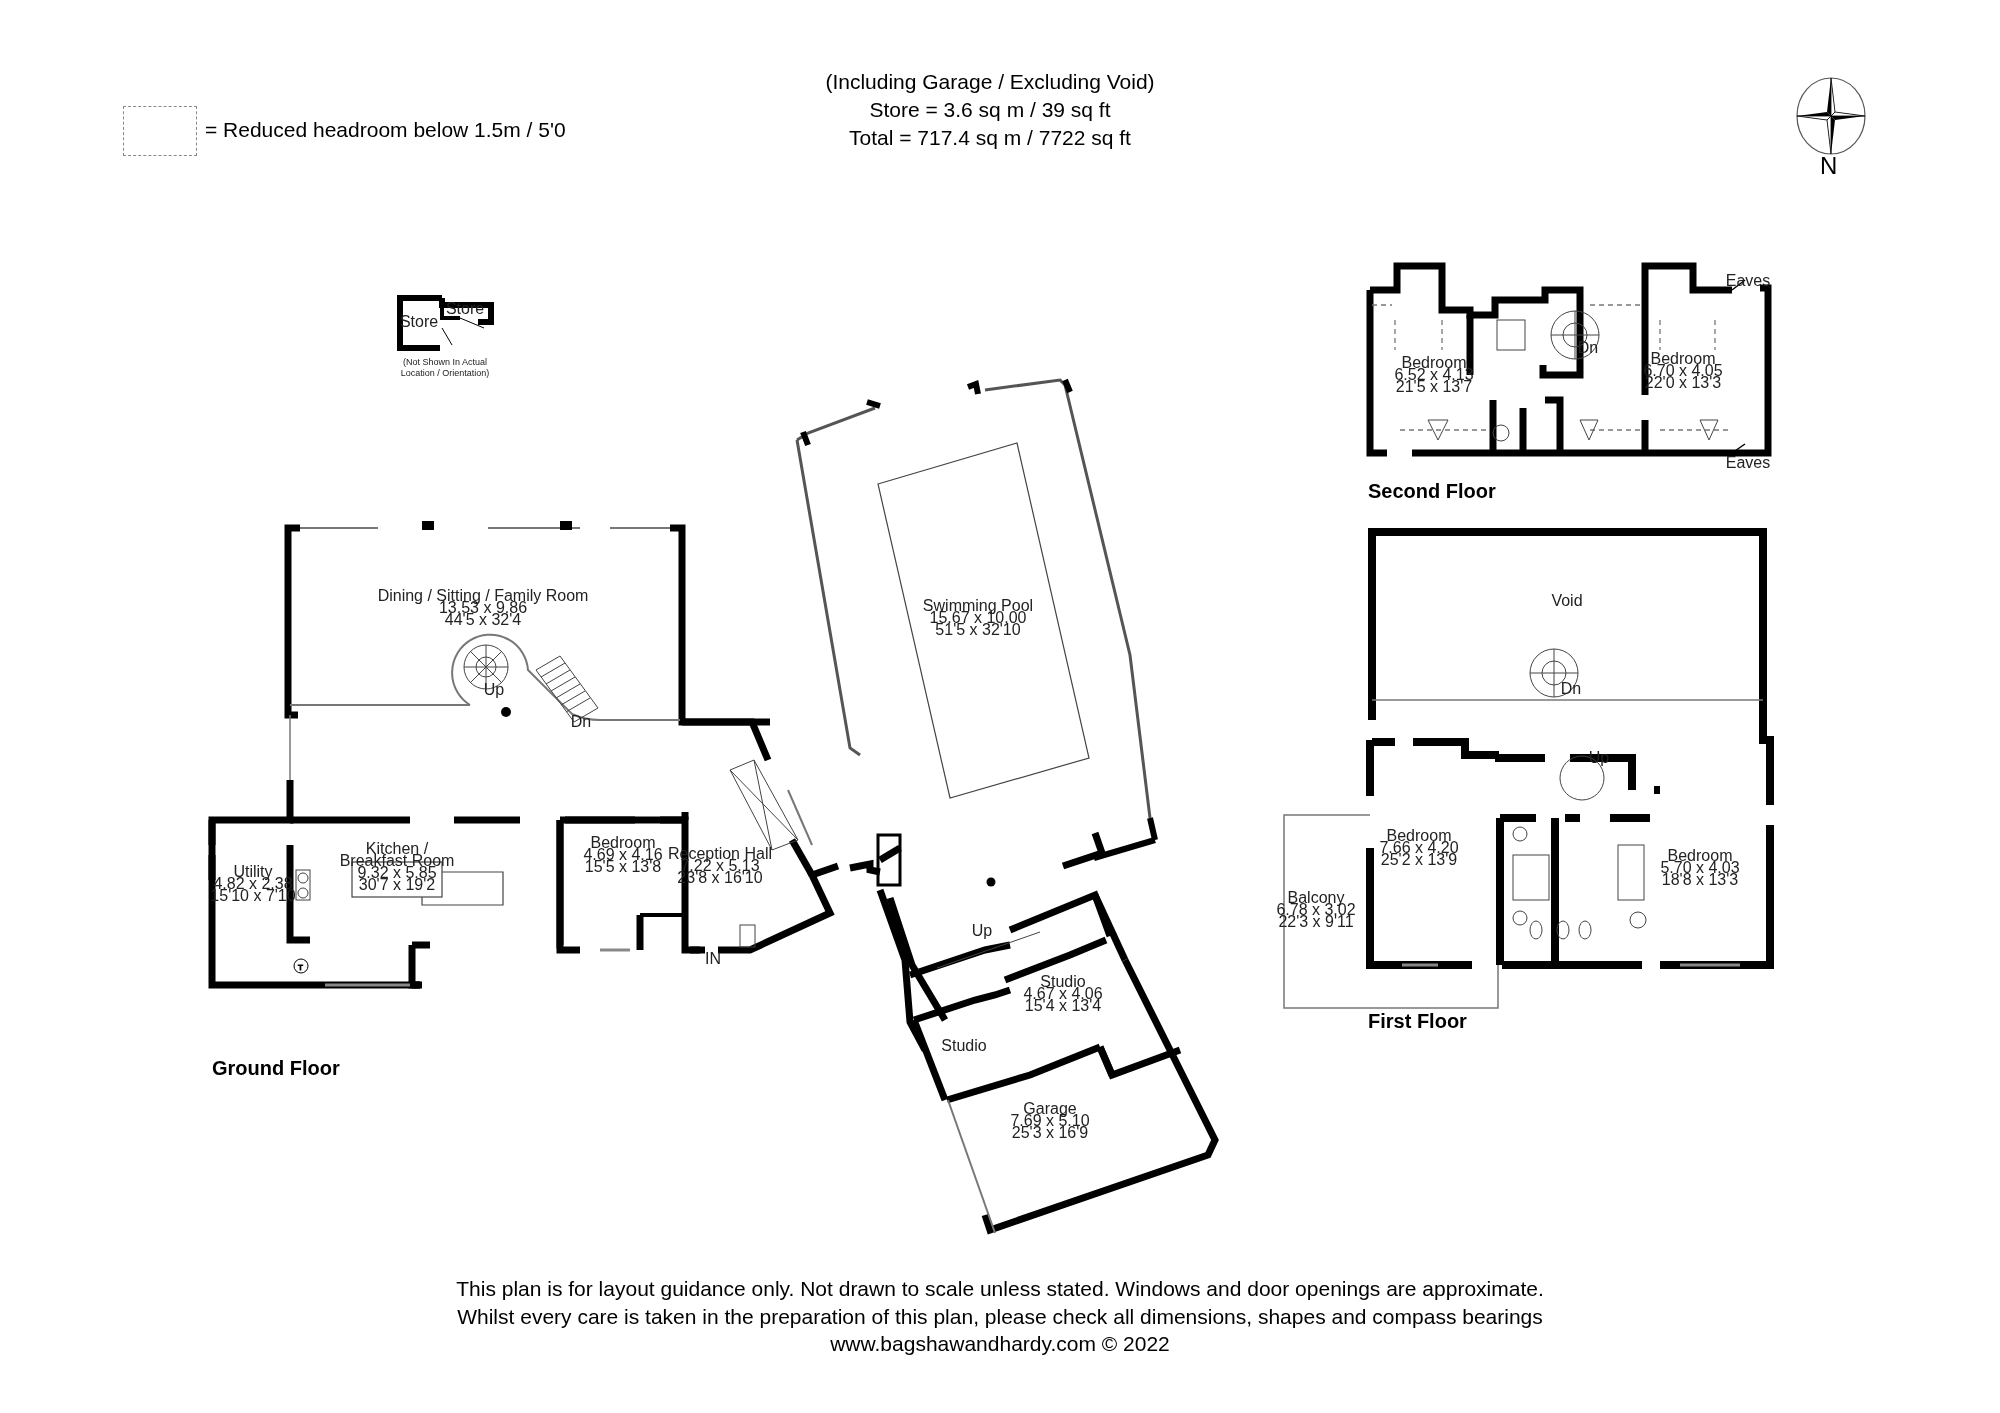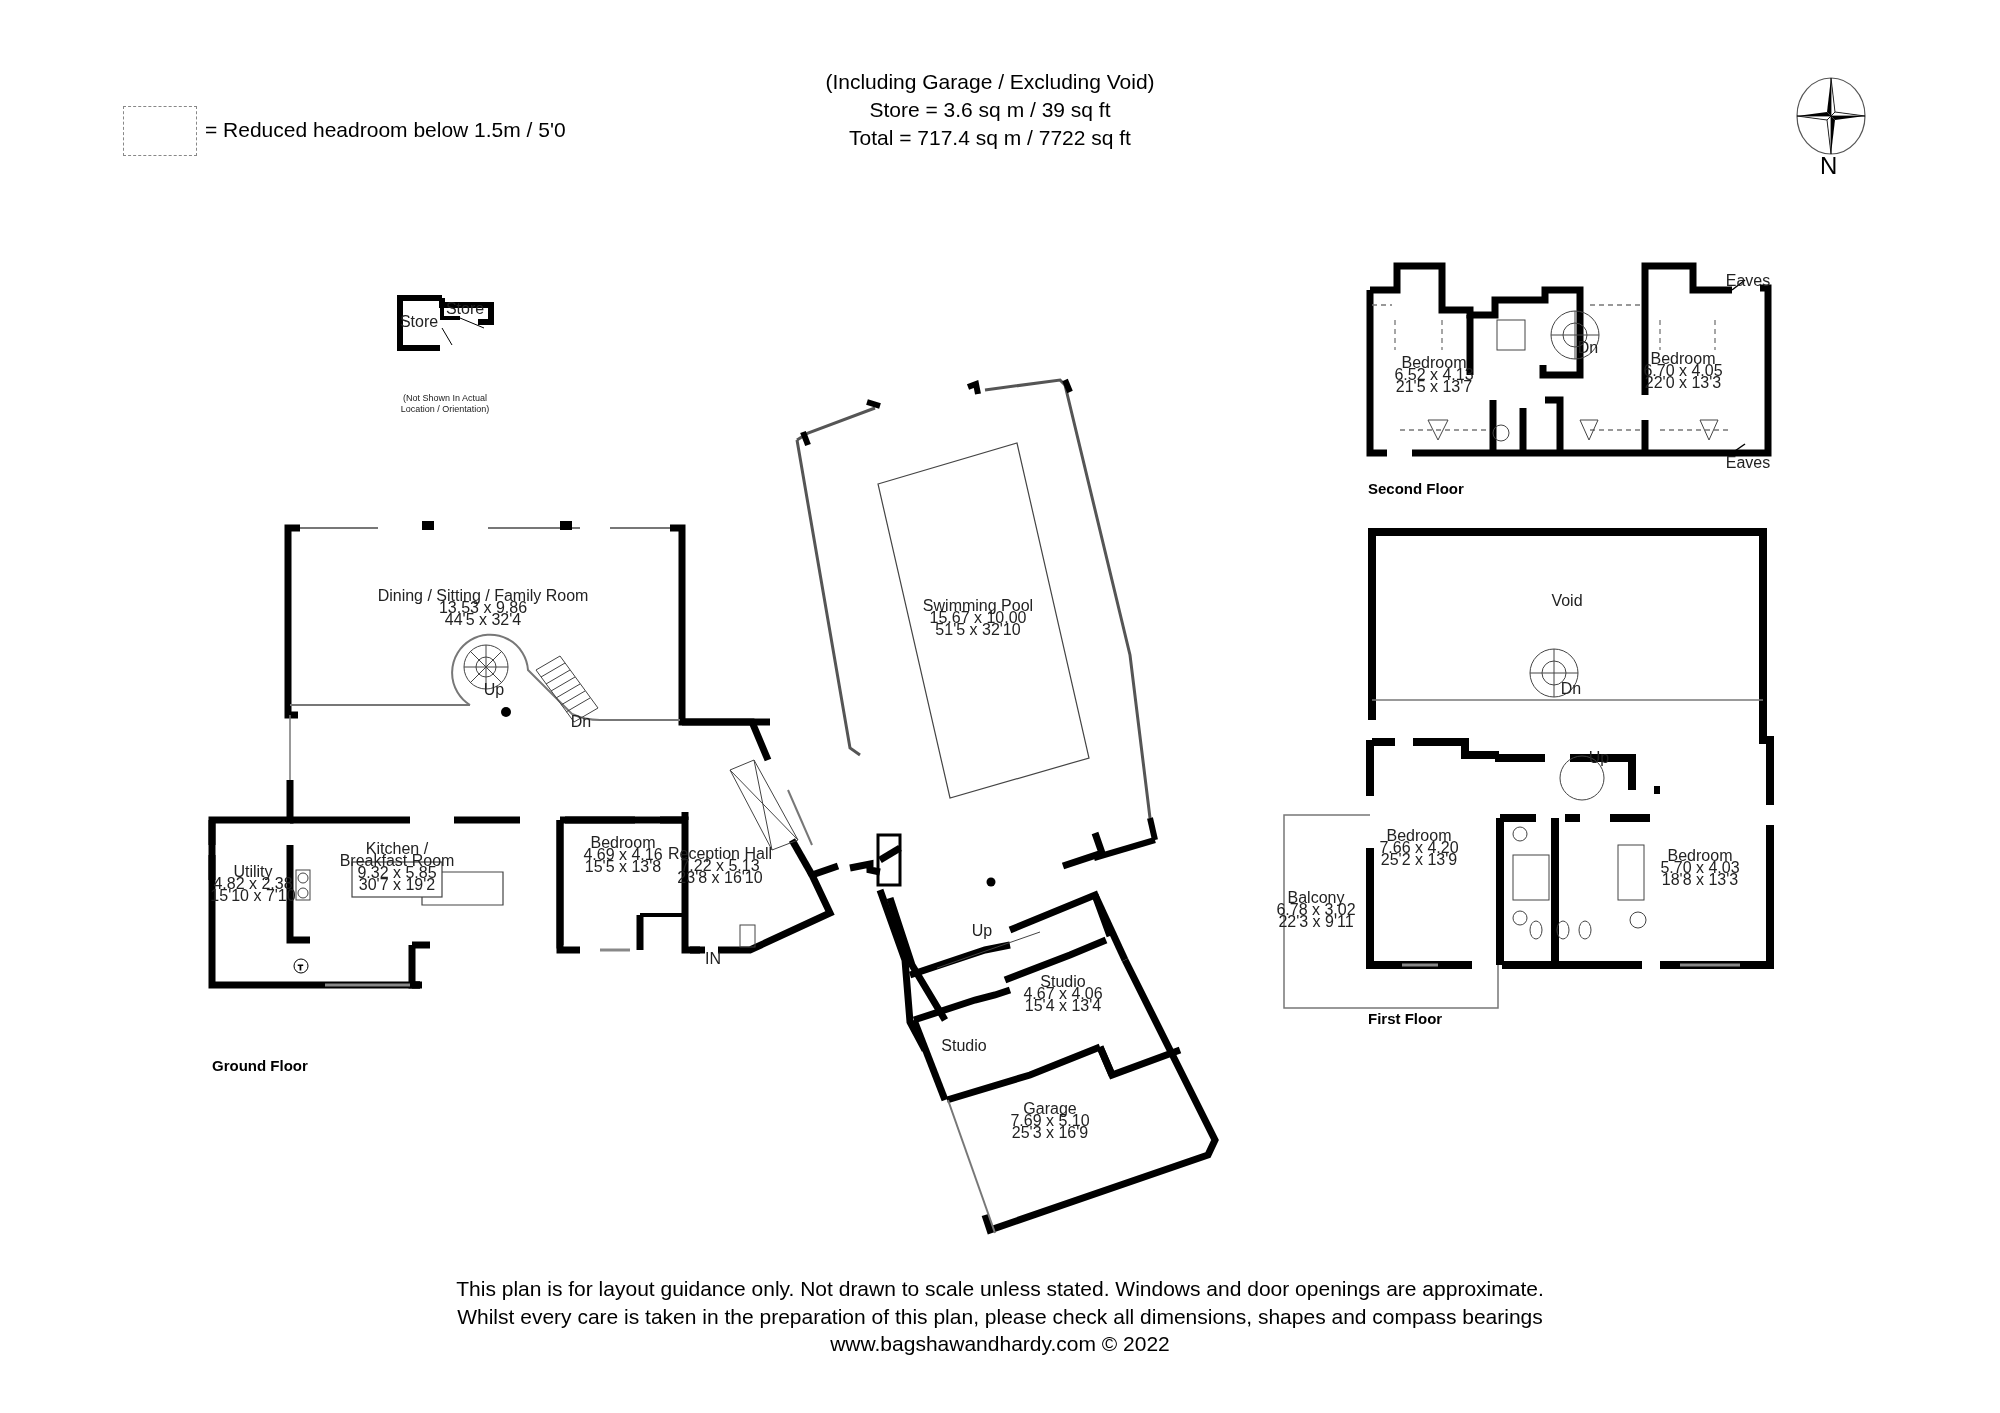--- a/index.html
+++ b/index.html
@@ -3,21 +3,21 @@
 <meta charset="utf-8">
 <style>
   html, body { margin:0; padding:0; background:#ffffff; }
   body { width:2000px; height:1413px; position:relative; overflow:hidden; font-family:"Liberation Sans", sans-serif; color:#000; }
   .hdr { position:absolute; left:590px; width:800px; text-align:center; font-size:21px; line-height:28px; top:68px; }
   .hdr div { white-space:nowrap; }
   .legend-box { position:absolute; left:123px; top:106px; width:74px; height:50px; border:1.5px dashed #888; box-sizing:border-box; }
   .legend-text { position:absolute; left:205px; top:118px; font-size:21px; white-space:nowrap; }
   .compass { position:absolute; left:1795px; top:76px; width:72px; height:82px; }
   .compass-n { position:absolute; left:1820px; top:152px; font-size:24px; }
-  .floor-label { position:absolute; font-weight:bold; font-size:15px; white-space:nowrap; }
+  .floor-label { position:absolute; font-weight:bold; font-size:20px; white-space:nowrap; }
   .plan { position:absolute; left:0; top:0; width:2000px; height:1413px; }
   .room { position:absolute; text-align:center; font-size:16px; line-height:12px; white-space:nowrap; transform:translateX(-50%); color:#222; }
   .footer { position:absolute; left:300px; width:1400px; top:1275px; text-align:center; font-size:21px; line-height:27.5px; }
   .footer div { white-space:nowrap; }
 </style>
 </head>
 <body>
 
 <div class="legend-box"></div>
 <div class="legend-text">= Reduced headroom below 1.5m / 5'0</div>
@@ -253,21 +253,21 @@
       <ellipse cx="1536" cy="930" rx="6" ry="9"></ellipse>
       <ellipse cx="1563" cy="930" rx="6" ry="9"></ellipse>
       <ellipse cx="1585" cy="930" rx="6" ry="9"></ellipse>
       <circle cx="1638" cy="920" r="8"></circle>
     </g>
   </g>
 </svg>
 
 <div class="room" style="left:419px;top:316px;">Store</div>
 <div class="room" style="left:465px;top:303px;">Store</div>
-<div class="room" style="left:445px;top:357px;font-size:9px;line-height:11px;margin-top:36px;">
+<div class="room" style="left:445px;top:357px;font-size:9px;line-height:11px;">
   <div>(Not Shown In Actual</div>
   <div>Location / Orientation)</div>
 </div>
 
 <div class="room" style="left:483px;top:590px;">
   <div>Dining / Sitting / Family Room</div>
   <div>13.53 x 9.86</div>
   <div>44'5 x 32'4</div>
 </div>
 <div class="room" style="left:397px;top:843px;">

